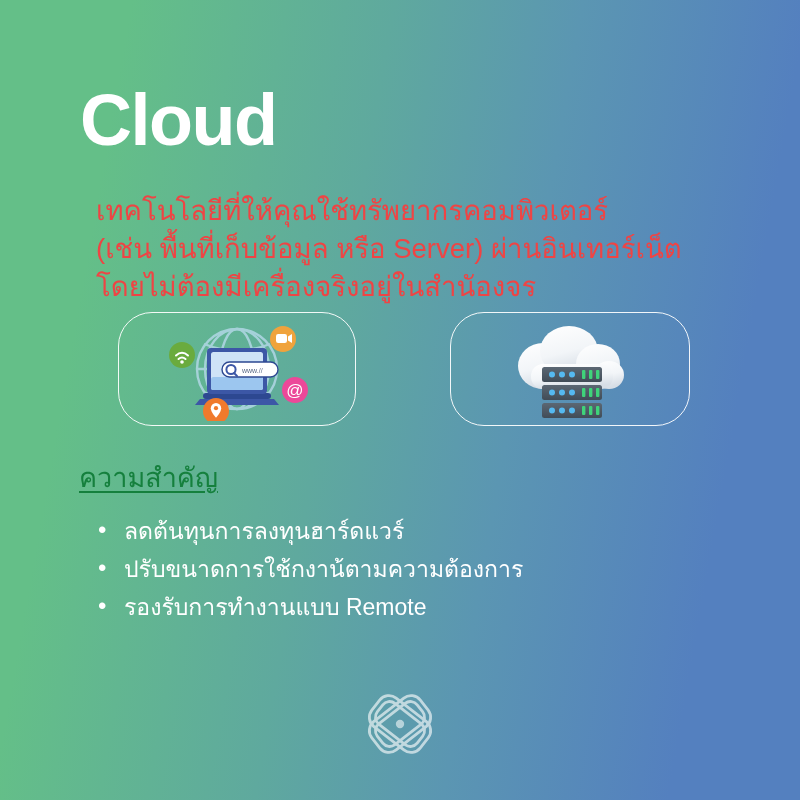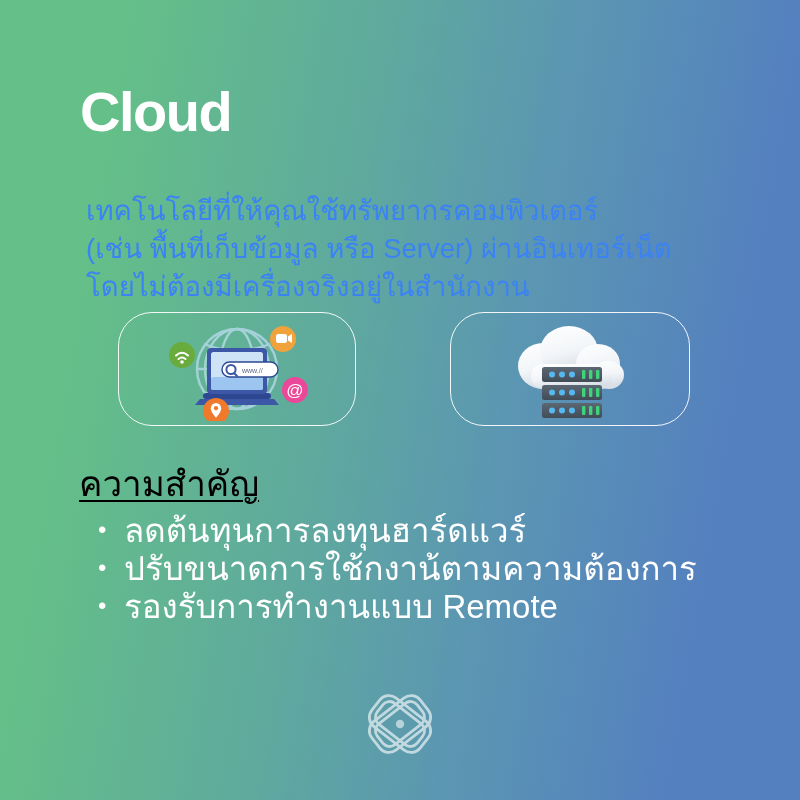--- a/index.html
+++ b/index.html
@@ -27,34 +27,34 @@
     inset: 0;
     width: 800px;
     height: 800px;
   }
 
   
   .title {
     position: absolute;
     left: 80px;
     top: 84px;
-    font-size: 56px;
+    font-size: 72px;
     font-weight: 700;
     letter-spacing: -1.5px;
     color: #ffffff;
     line-height: 1;
   }
 
   
   .description {
     position: absolute;
-    left: 86px;
+    left: 96px;
     top: 192px;
     width: 660px;
-    color: #3b82f6;
+    color: #ef4444;
     font-size: 27.5px;
     line-height: 38px;
     font-weight: 400;
   }
   .description .dline { display: block; white-space: nowrap; }
 
   
   .cards {
     position: absolute;
     left: 0;
@@ -75,38 +75,38 @@
   .card-left  { left: 118px;  width: 238px; }
   .card-right { left: 450px;  width: 240px; }
 
   .illus { display:block; }
 
   
   .section-heading {
     position: absolute;
     left: 79px;
     top: 462px;
-    font-size: 35px;
-    color: #000000;
+    font-size: 27px;
+    color: #15803d;
     font-weight: 400;
     line-height: 1.25;
     text-decoration: underline;
     text-underline-offset: 4px;
     text-decoration-thickness: 1.6px;
   }
 
   
   .bullets {
     position: absolute;
     left: 96px;
     top: 513px;
     width: 620px;
     list-style: none;
     color: #ffffff;
-    font-size: 33px;
+    font-size: 23px;
     line-height: 36px;
   }
   .bullets li {
     position: relative;
     padding-left: 28px;
     margin-bottom: 2px;
     white-space: nowrap;
   }
   .bullets li::before {
     content: "\2022";
@@ -132,21 +132,21 @@
 </head>
 <body>
 
 <div class="slide">
 
   <div class="title">Cloud</div>
 
   <div class="description">
     <span class="dline">เทคโนโลยีที่ให้คุณใช้ทรัพยากรคอมพิวเตอร์</span>
     <span class="dline">(เช่น พื้นที่เก็บข้อมูล หรือ Server) ผ่านอินเทอร์เน็ต</span>
-    <span class="dline">โดยไม่ต้องมีเครื่องจริงอยู่ในสำนักงาน</span>
+    <span class="dline">โดยไม่ต้องมีเครื่องจริงอยู่ในสำนัองจร</span>
   </div>
 
   <div class="cards">
 
     <div class="card card-left">
       <svg class="illus" width="168" height="104" viewBox="0 0 168 104">
         <g opacity="0.75" stroke="#bcdcf0" stroke-width="2.4" fill="none">
           <circle cx="84" cy="52" r="40"></circle>
           <ellipse cx="84" cy="52" rx="17" ry="40"></ellipse>
           <ellipse cx="84" cy="52" rx="32" ry="40"></ellipse>

